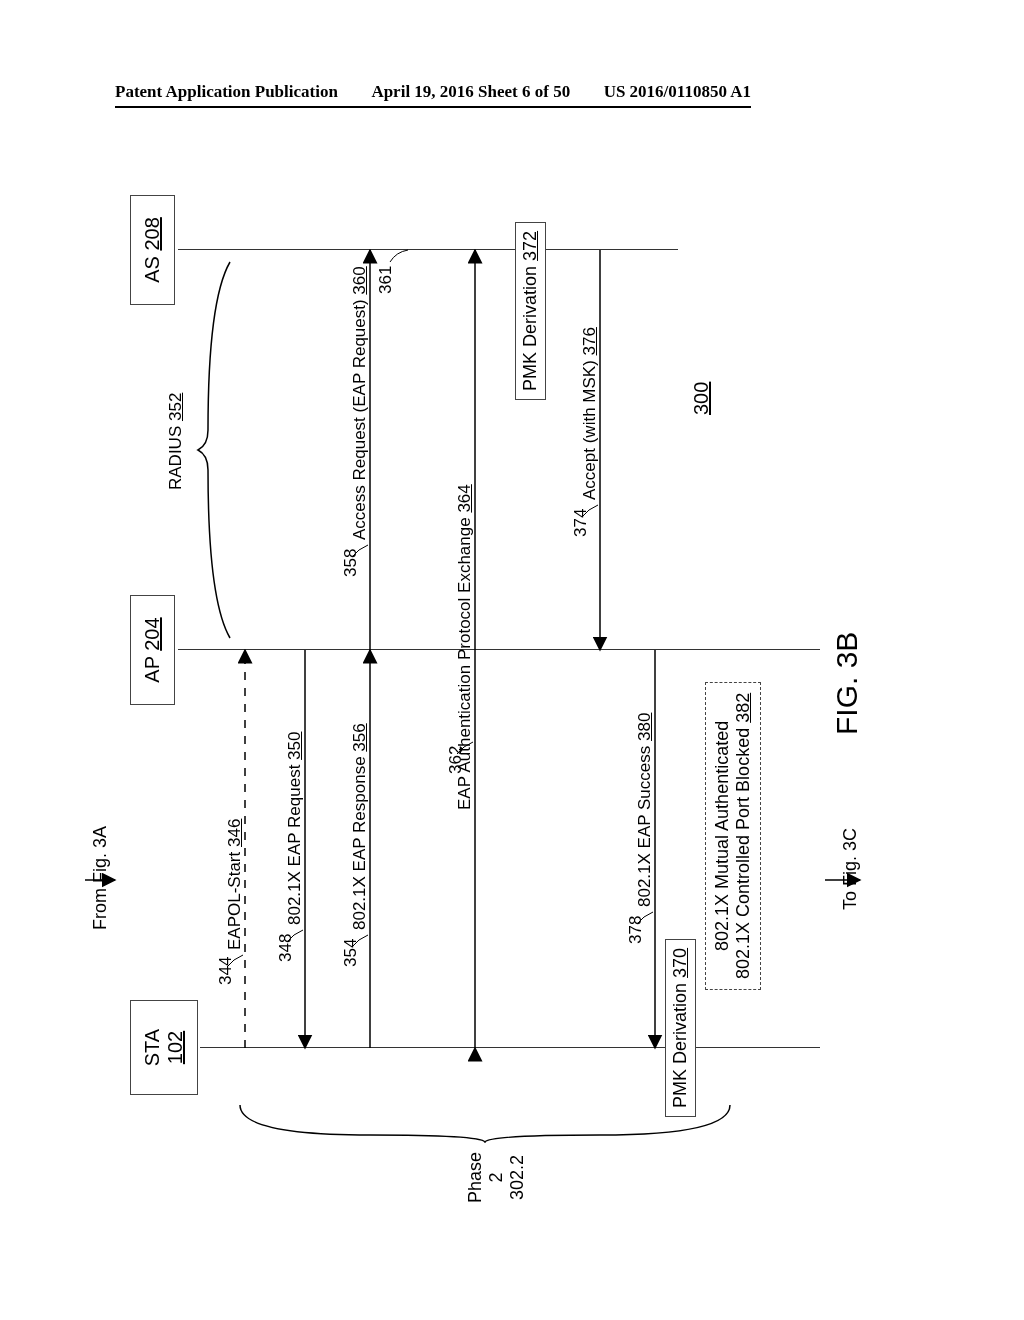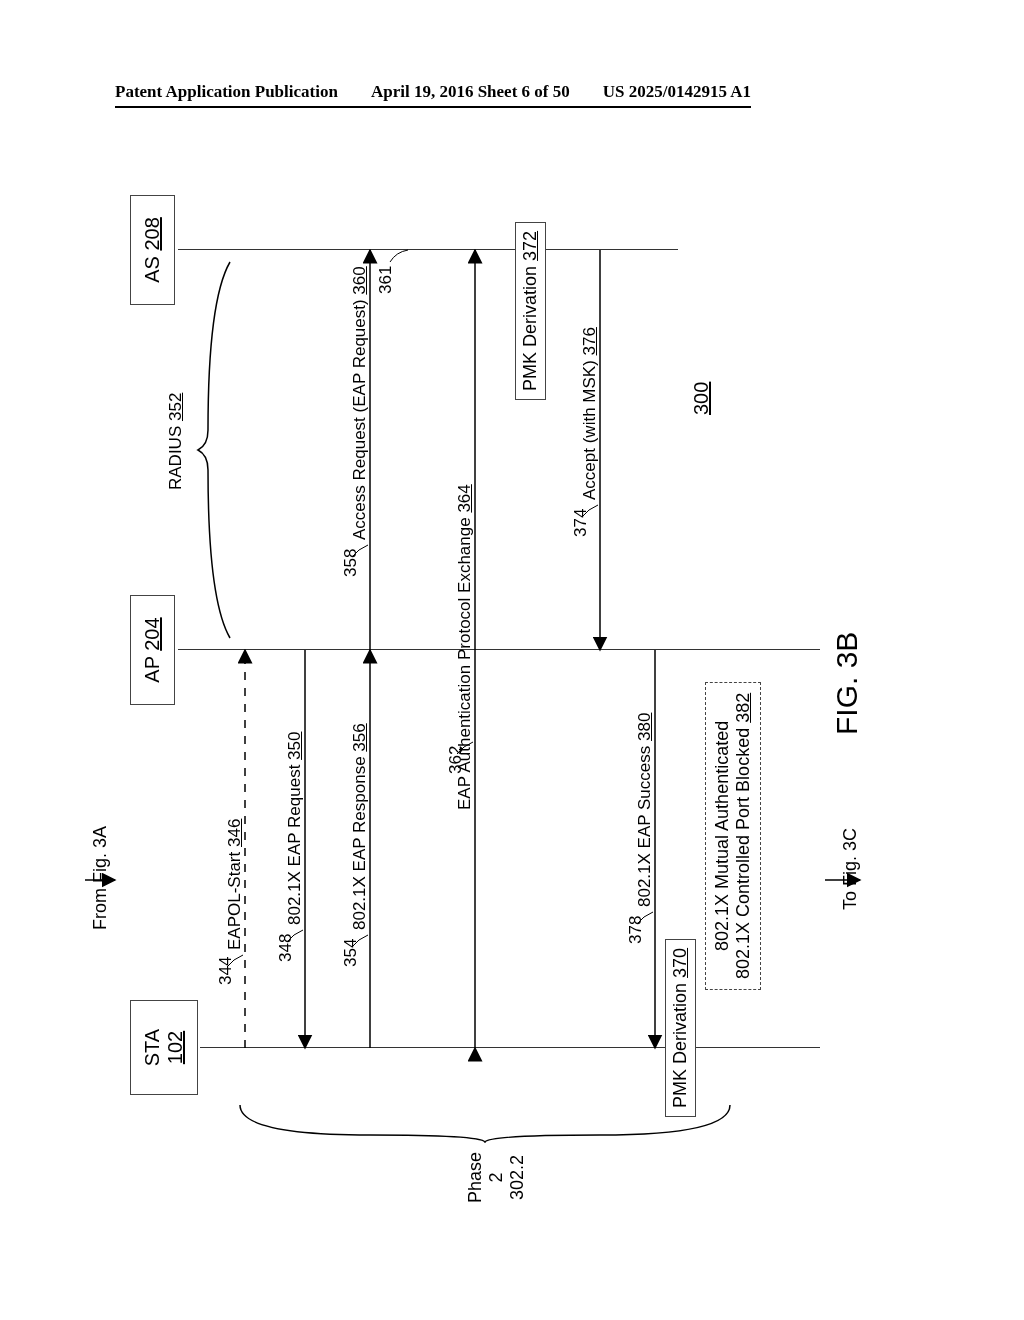--- a/index.html
+++ b/index.html
@@ -119,21 +119,21 @@
     font-size: 18px;
   }
 </style>
 </head>
 <body>
 
 <div class="page">
   <div class="header">
     <span>Patent Application Publication</span>
     <span>April 19, 2016  Sheet 6 of 50</span>
-    <span>US 2025/0142915 A1</span>
+    <span>US 2016/0110850 A1</span>
   </div>
   <div class="header-rule"></div>
 
   <div class="diagram-area">
     <div class="diagram-inner">
 
       <div class="entity-box" style="left:115px; top:60px; width:95px;">
         <span>STA</span><br>
         <span class="num">102</span>
       </div>

